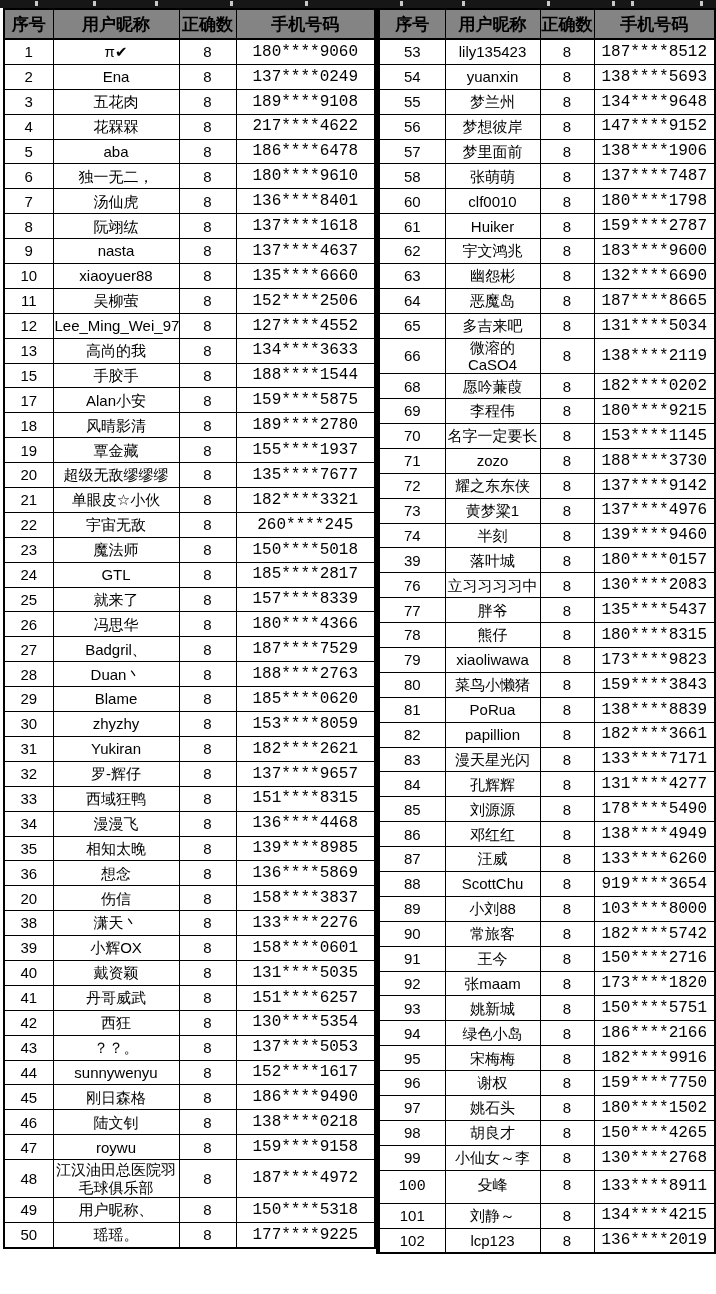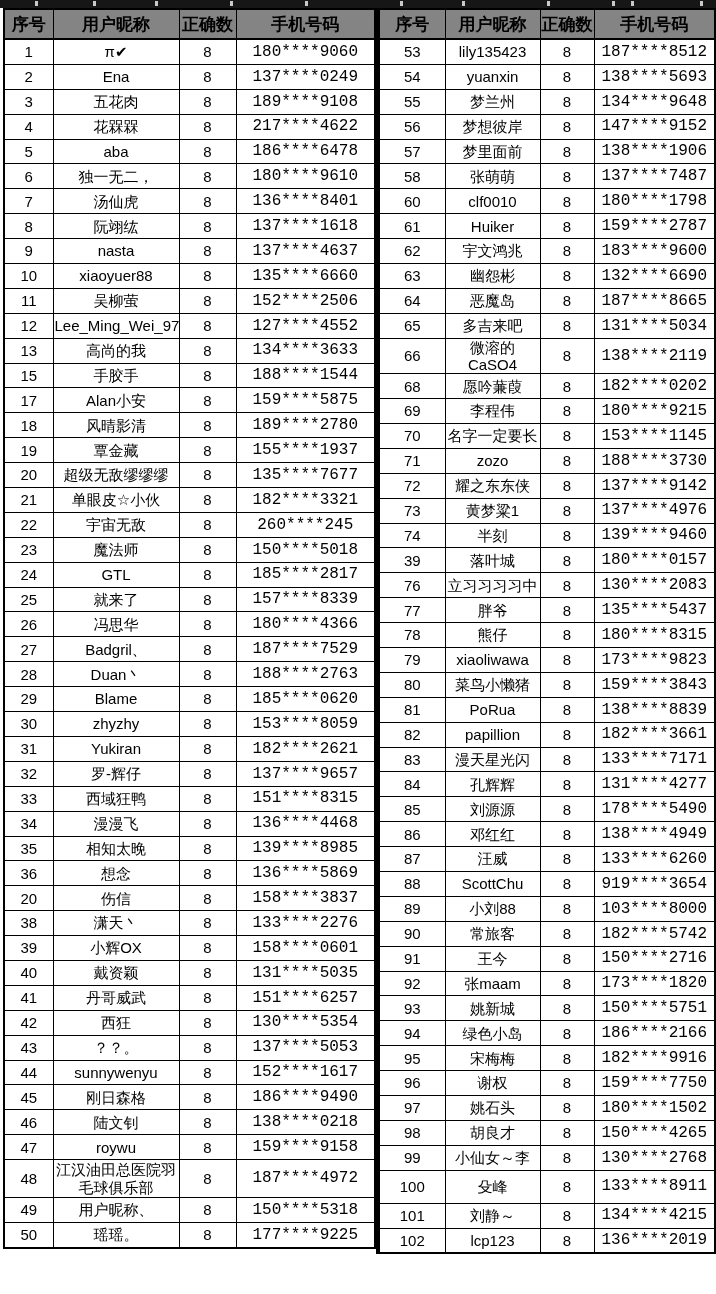--- a/index.html
+++ b/index.html
@@ -21,21 +21,21 @@
   td {
     border:1px solid #000; height:23.9px; padding:0 1px; text-align:center;
     font-size:15px; line-height:1.15; overflow:hidden; white-space:normal;
   }
   td.cell-no, td.cell-score { font-size:15px; }
   td.cell-phone {
     font-family:"Liberation Mono","DejaVu Sans Mono",monospace;
     font-size:16px; letter-spacing:0px;
   }
   tr.tall2 td { height:37px; }
-  tr.tall1 td { height:32px; }
+  tr.tall1 td { height:32px;font-family:Liberation Mono, monospace; }
 </style>
 </head>
 <body>
 
 <div class="top-strip">
   <i style="left:35px"></i>
   <i style="left:93px"></i>
   <i style="left:155px"></i>
   <i style="left:230px"></i>
   <i style="left:305px"></i>

